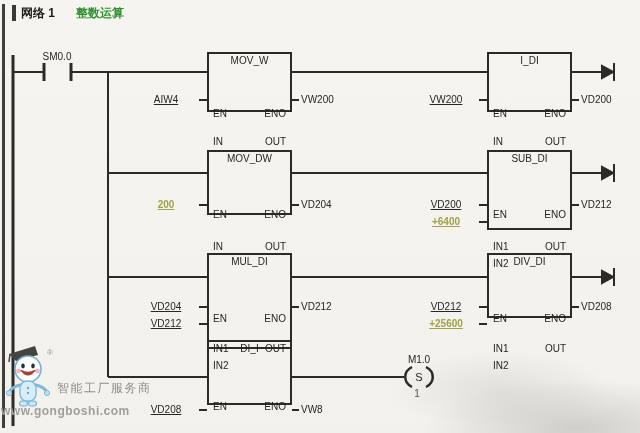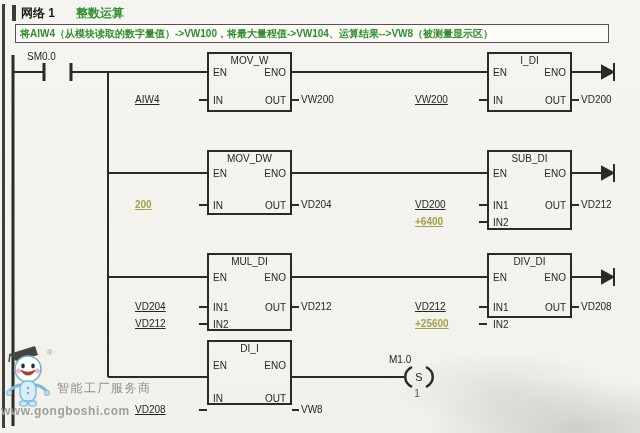--- a/index.html
+++ b/index.html
@@ -5,42 +5,42 @@
   html,body{margin:0;padding:0;background:#d8d7d3;}
   #stage{
     position:relative;width:640px;height:433px;overflow:hidden;
     font-family:"Liberation Sans","DejaVu Sans",sans-serif;
     background:
       radial-gradient(220px 70px at 90% 99%, rgba(150,148,142,.38), transparent 70%),
       radial-gradient(160px 55px at 78% 90%, rgba(165,163,157,.22), transparent 70%),
       linear-gradient(#f5f4f0,#f2f1ec);
     color:#262624;
   }
-  .abs{position:absolute;}
+  .abs{position:absolute;text-align:center;}
   
   #win-edge{left:2px;top:4px;width:3px;height:424px;background:#413f3b;}
   #net-bar{left:12px;top:5px;width:4px;height:16px;background:#3a3935;}
   
   #net-label{left:21px;top:5px;font-size:12px;font-weight:bold;color:#1d1d1b;}
   #net-title{left:76px;top:5px;font-size:12px;font-weight:bold;color:var(--comment-green);}
   
   #comment-box{
     left:15px;top:24px;width:588px;height:17px;border:1px solid #55534e;background:#fcfbf7;
     font-size:10px;line-height:17px;color:var(--comment-green);
     white-space:nowrap;overflow:hidden;padding-left:4px;font-weight:bold;
   }
   
   svg.lay{position:absolute;left:0;top:0;pointer-events:none;}
   
   .block{
     position:absolute;width:85px;border:2px solid var(--line-dark);box-sizing:border-box;
     background:transparent;
   }
   .b-title{position:absolute;top:1px;left:0;right:0;text-align:center;font-size:10px;color:#262624;}
-  .pin{position:absolute;font-size:10px;line-height:12px;color:#262624;}
+  .pin{position:absolute;font-size:10px;line-height:12px;color:#262624;margin-top:41px;}
   .pin.l{left:4px;} .pin.r{right:4px;}
   
   .opr{position:absolute;width:62px;font-size:10px;line-height:12px;color:#262624;}
   .ra{text-decoration:underline;} .la{text-align:left;}
   .const{color:var(--constant-olive);font-weight:bold;}
   
   #coil-label{left:389px;top:354px;width:60px;font-size:10px;}
   #coil-operand{left:389px;top:388px;width:56px;text-align:center;font-size:10px;color:#55534e;}
   
   #watermark{left:0;top:340px;width:150px;height:92px;z-index:6;}
@@ -56,21 +56,20 @@
 <body>
 
 <div id="stage">
 
   <div class="abs" id="win-edge"></div>
   <div class="abs" id="net-bar"></div>
 
   <span class="abs" id="net-label">网络 1</span>
   <span class="abs" id="net-title">整数运算</span>
 
-  <div class="abs" id="comment-box">将AIW4（从模块读取的数字量值）-&gt;VW100，将最大量程值-&gt;VW104、运算结果--&gt;VW8（被测量显示区）</div>
 
   <svg class="lay" width="640" height="433" viewBox="0 0 640 433">
     <g stroke="#2b2a27" stroke-width="2" fill="none">
 
       <path d="M13,55 V426" stroke-width="3"></path>
       <path d="M108,72 V377"></path>
 
       <path d="M14,72 H43"></path>
       <path d="M72,72 H207"></path>
       <path d="M292,72 H487"></path>
@@ -133,21 +132,21 @@
   </div>
 
   <div class="block" style="left:207px;top:150px;height:65px">
     <span class="b-title">MOV_DW</span>
     <span class="pin l" style="top:16px">EN</span>
     <span class="pin r" style="top:16px">ENO</span>
     <span class="pin l" style="top:48px">IN</span>
     <span class="pin r" style="top:48px">OUT</span>
   </div>
 
-  <div class="block" style="left:207px;top:253px;height:78px">
+  <div class="block" style="left:207px;top:253px;height:96px">
     <span class="b-title">MUL_DI</span>
     <span class="pin l" style="top:17px">EN</span>
     <span class="pin r" style="top:17px">ENO</span>
     <span class="pin l" style="top:47px">IN1</span>
     <span class="pin r" style="top:47px">OUT</span>
     <span class="pin l" style="top:64px">IN2</span>
   </div>
 
   <div class="block" style="left:207px;top:340px;height:65px">
     <span class="b-title">DI_I</span>

